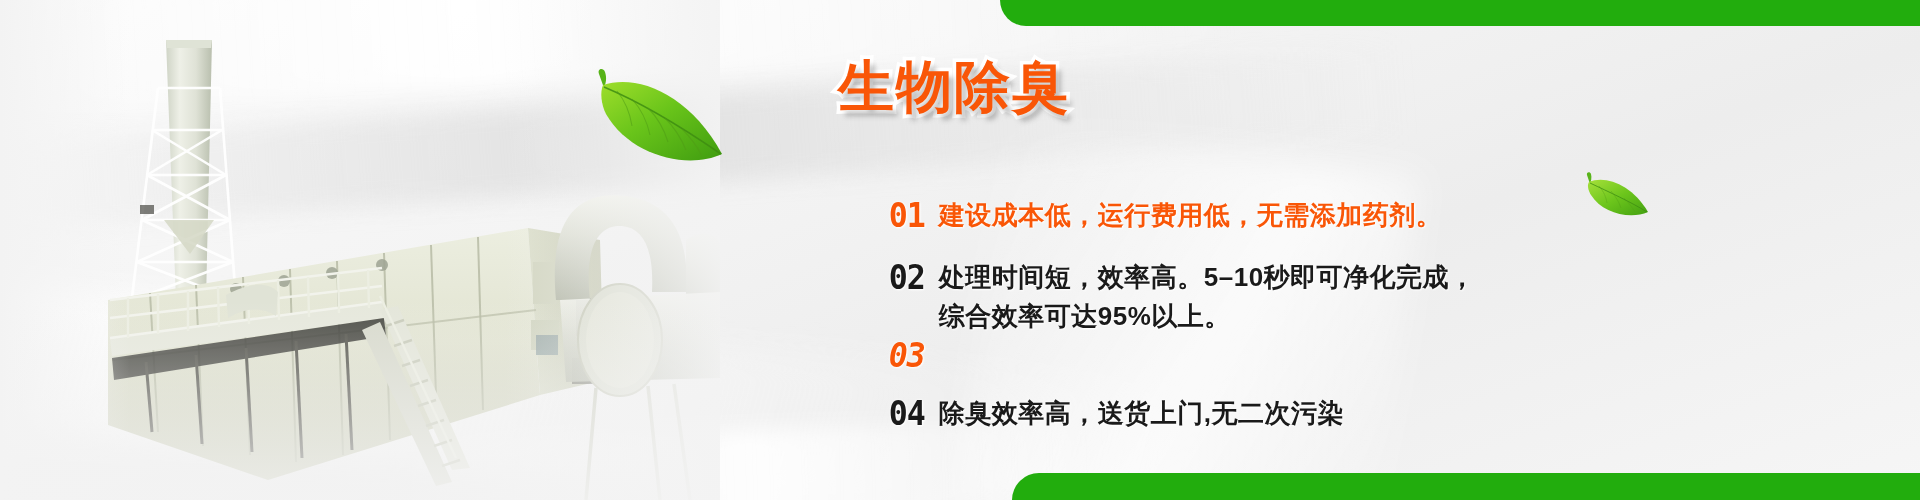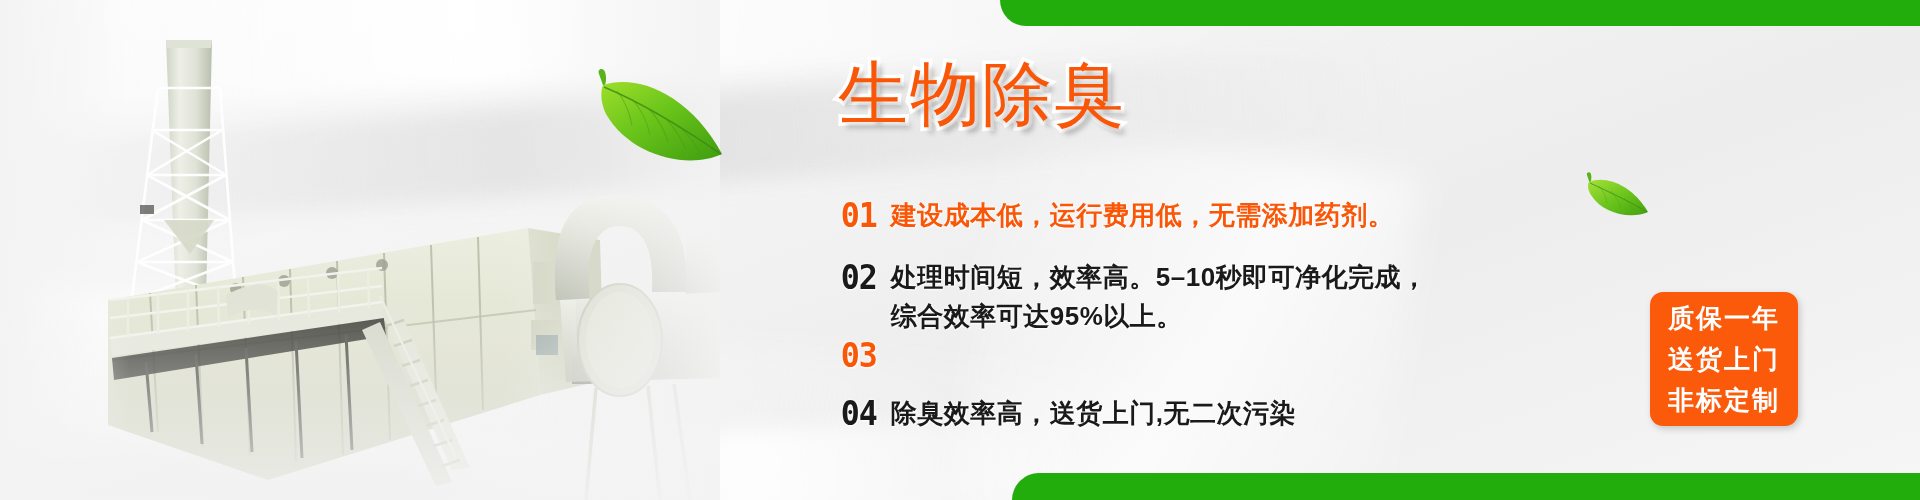--- a/index.html
+++ b/index.html
@@ -58,32 +58,32 @@
   #photo svg { display:block; width:720px; height:500px; }
 
   
   .leaf { position:absolute; }
   .leaf-big  { left:570px; top:58px;  width:165px; height:130px; }
   .leaf-small{ left:1578px;top:168px; width:75px;  height:55px; }
 
   
   #headline {
     position:absolute; left:838px; top:58px;
-    font-size:70px; line-height:1.05; font-weight:normal;
+    font-size:56px; line-height:1.05; font-weight:bold;
     letter-spacing:2px;
     color:#f95607;
     -webkit-text-stroke:7px #ffffff;
     paint-order:stroke fill;
     text-shadow:5px 6px 5px rgba(110,110,110,.45);
     white-space:nowrap;
   }
 
   
   #features {
-    position:absolute; left:840px; top:196px;
+    position:absolute; left:888px; top:196px;
     width:840px;
   }
   .feat {
     display:flex; align-items:flex-start;
     margin-bottom:14px;
   }
   .feat .num {
     flex:0 0 auto;
     font-family:"DejaVu Sans Mono","Liberation Mono",monospace;
     font-size:33px; font-weight:bold; line-height:40px;
@@ -94,21 +94,21 @@
   .feat .txt {
     font-size:26px; font-weight:bold; line-height:39px;
     letter-spacing:.5px;
     white-space:pre-line;
   }
   .feat.orange .num, .feat.orange .txt { color:#f95607; text-shadow:0 0 3px rgba(255,255,255,.95),1px 1px 2px rgba(255,255,255,.9); }
   .feat.dark   .num, .feat.dark   .txt { color:#1a1a1a; text-shadow:0 0 3px rgba(255,255,255,.95),1px 1px 2px rgba(255,255,255,.9); }
 
   .feat.f1 { margin-bottom:22px; }
   .feat.f2 { margin-bottom:0; }
-  .feat.f3 { margin-bottom:18px; }
+  .feat.f3 { margin-bottom:18px;font-style:italic; }
   .feat.f4 { margin-bottom:0; }
 
   
   #badge {
     position:absolute; left:1650px; top:292px;
     width:148px; height:134px;
     background:#fa5a0a;
     border-radius:13px;
     display:flex; flex-direction:column;
     align-items:center; justify-content:center;
@@ -361,19 +361,14 @@
       <span class="num">03</span>
     </div>
 
     <div class="feat f4 dark">
       <span class="num">04</span>
       <span class="txt">除臭效率高，送货上门,无二次污染</span>
     </div>
 
   </div>
 
-  <div id="badge">
-    <div class="bline">质保一年</div>
-    <div class="bline">送货上门</div>
-    <div class="bline">非标定制</div>
-  </div>
 
 </div>
 
 </body></html>

